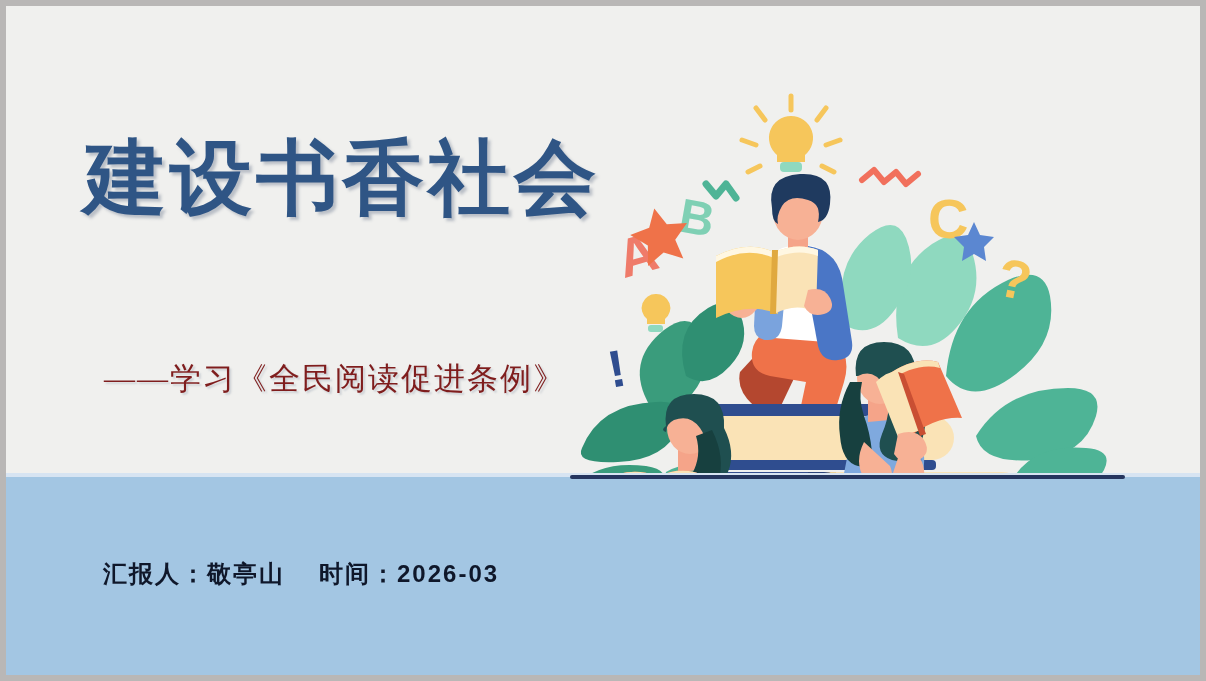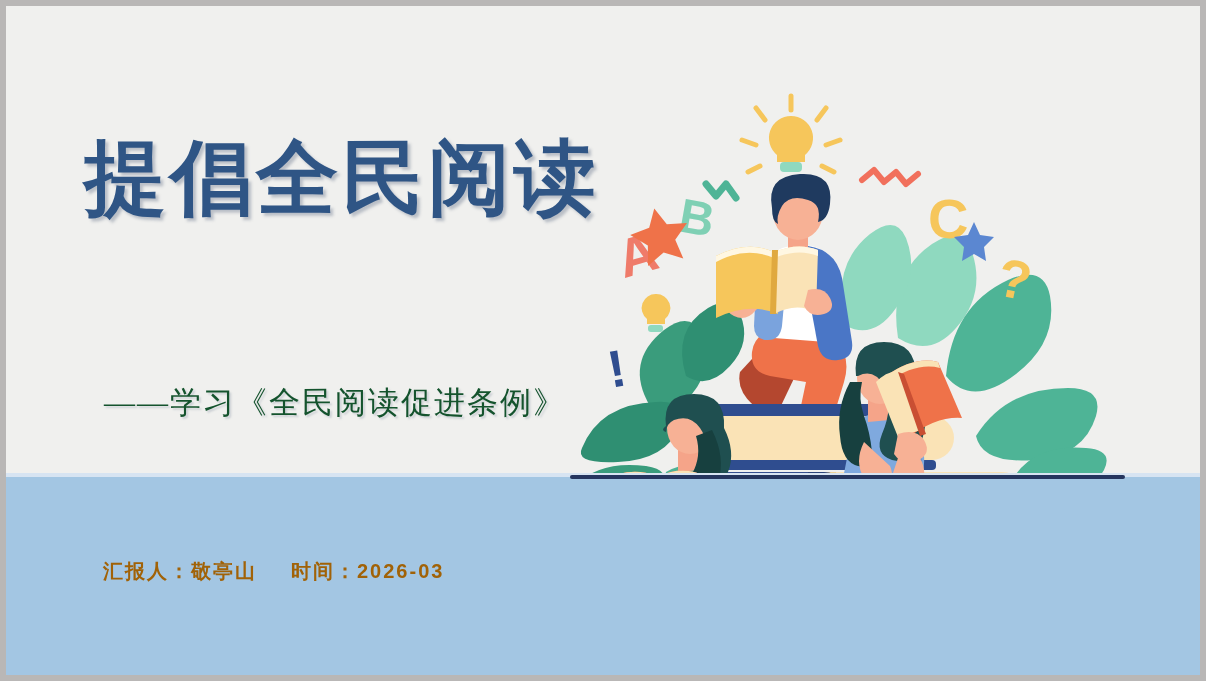--- a/index.html
+++ b/index.html
@@ -40,29 +40,28 @@
     letter-spacing:4px;
     color:#2f5585;
     text-shadow:3px 3px 3px rgba(120,130,150,.45);
     white-space:nowrap;
   }
   .subtitle{
     position:absolute;left:98px;top:352px;
     font-family:"Liberation Serif","DejaVu Serif",serif;
     font-size:31px;
     letter-spacing:2px;
-    color:#14532d;
+    color:#7f1d1d;
     text-shadow:2px 2px 2px rgba(150,160,175,.4);
     white-space:nowrap;
-    margin-top:24px;
   }
   .footer-line{
     position:absolute;left:97px;top:552px;
-    font-size:20px;font-weight:700;letter-spacing:2px;
-    color:#a16207;
+    font-size:24px;font-weight:700;letter-spacing:2px;
+    color:#0f172a;
     white-space:nowrap;
   }
   .footer-gap{display:inline-block;width:34px;}
 
   
   .illo{position:absolute;left:540px;top:70px;width:620px;height:420px;}
   .illo svg{display:block;width:100%;height:100%;overflow:visible;}
 </style>
 </head>
 <body>
@@ -270,21 +269,21 @@
         </g>
 
       </svg>
     </div>
 
     <div class="blue-band-top"></div>
     <div class="blue-band"></div>
     <div class="ground-line"></div>
 
     <div class="title-block">
-      <div class="title-line">提倡全民阅读</div>
+      <div class="title-line">建设书香社会</div>
     </div>
 
     <div class="subtitle">——学习《全民阅读促进条例》</div>
 
     <div class="footer-line">
       <span>汇报人：敬亭山</span><span class="footer-gap"></span><span>时间：2026-03</span>
     </div>
 
   </div>
 </div>

